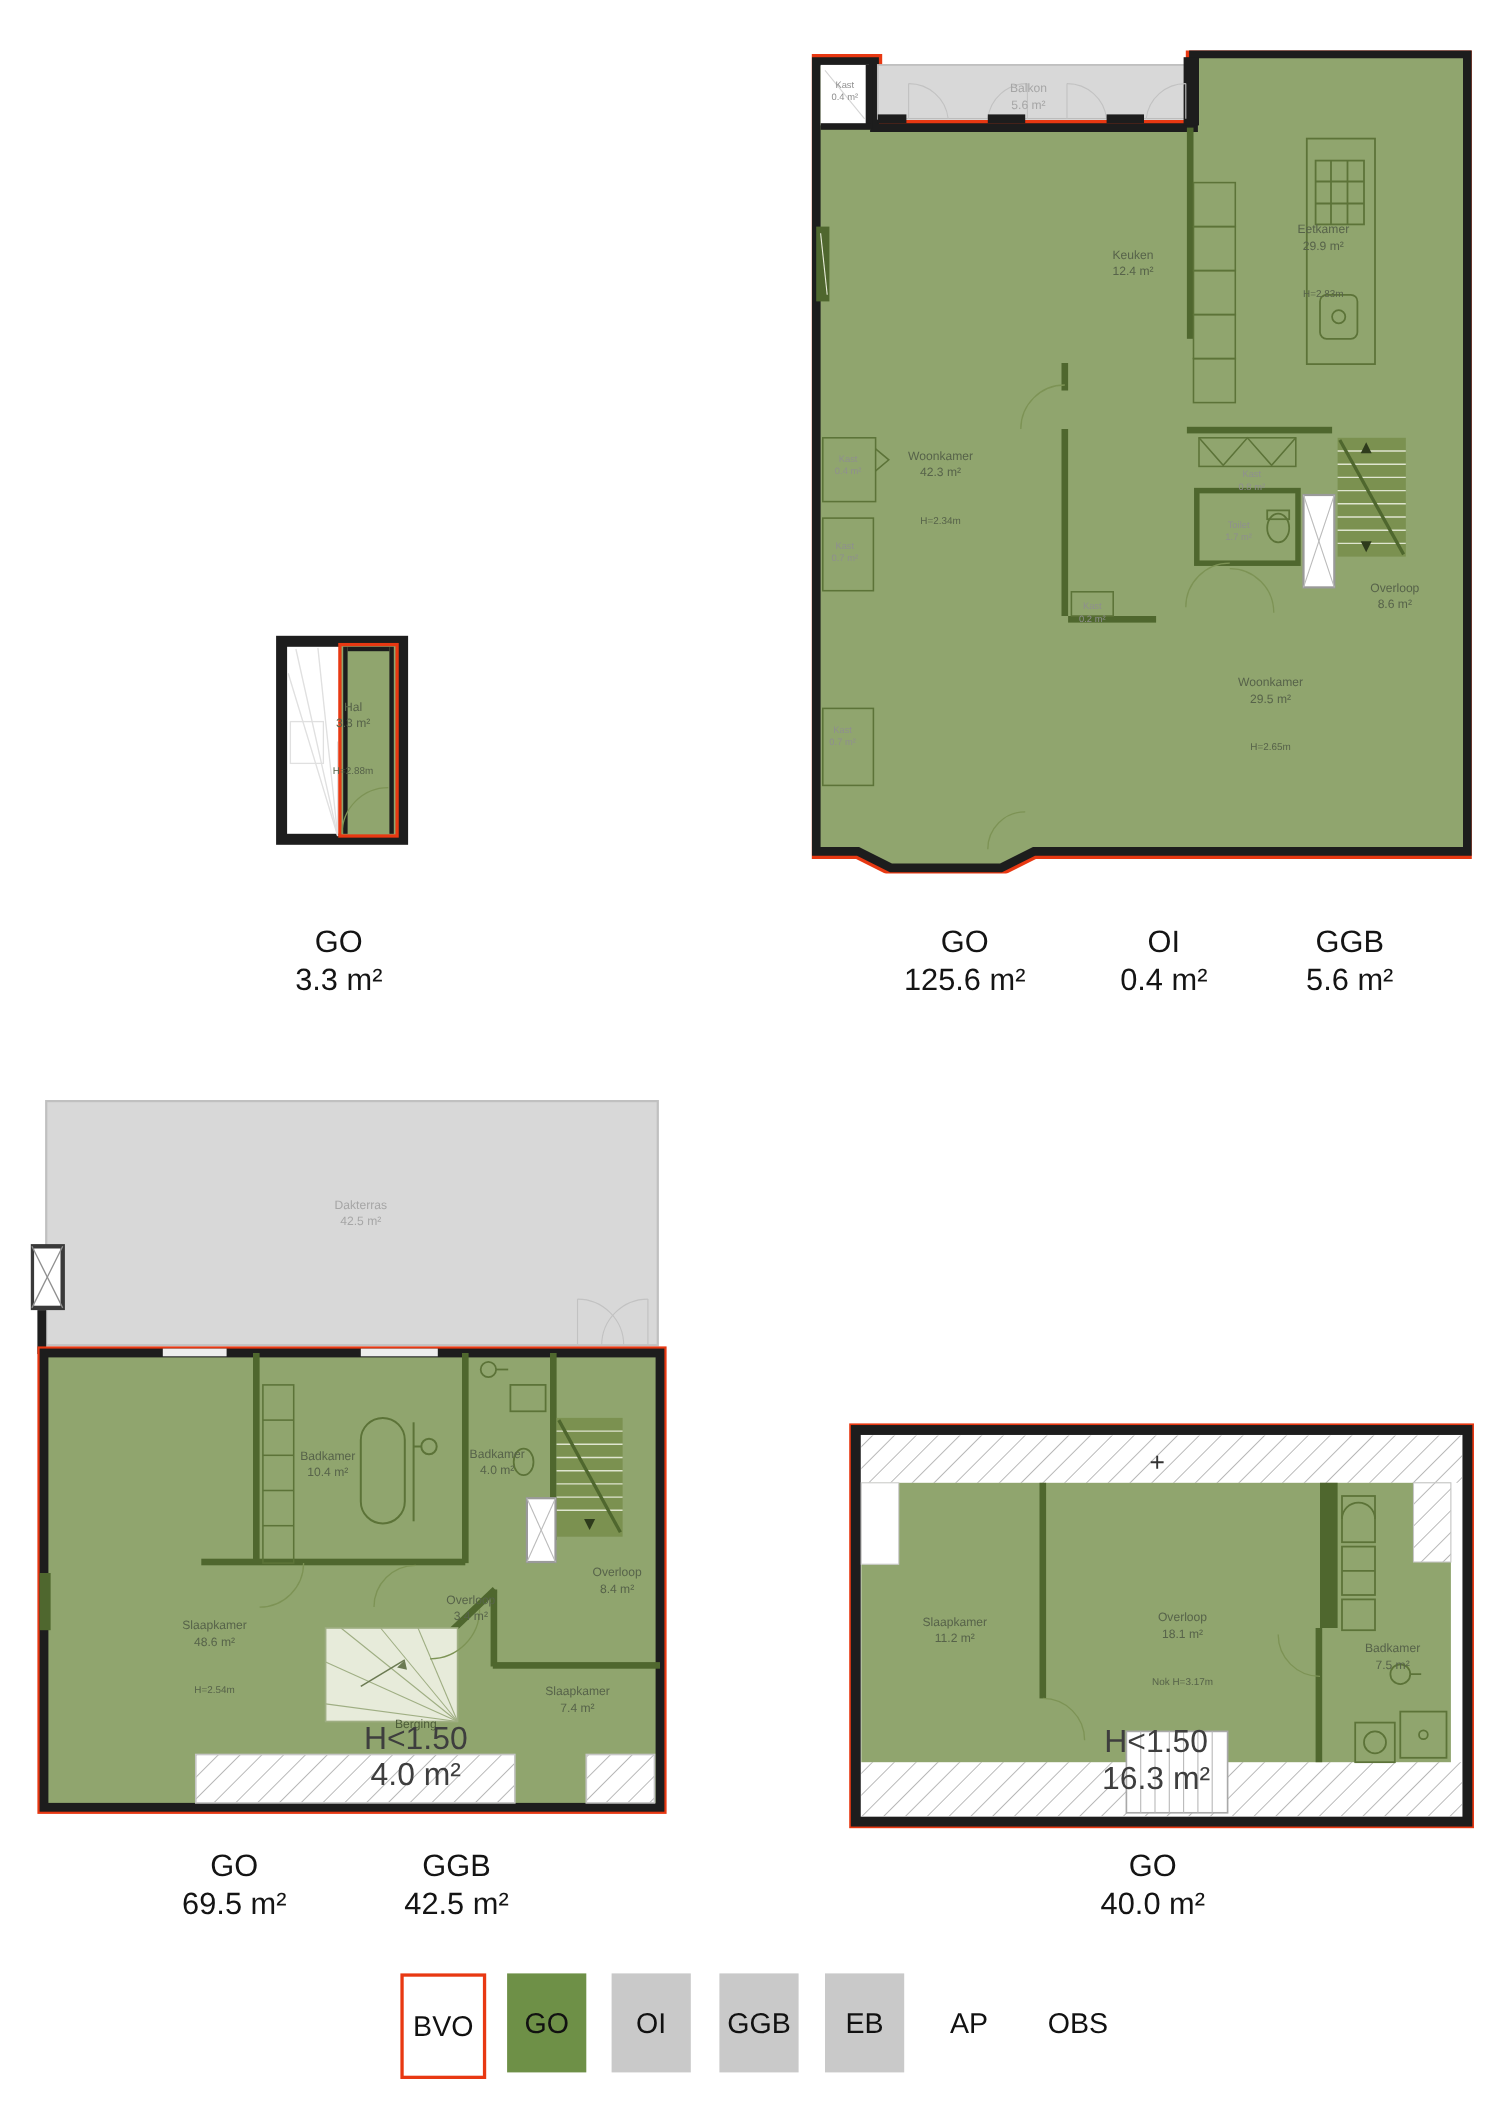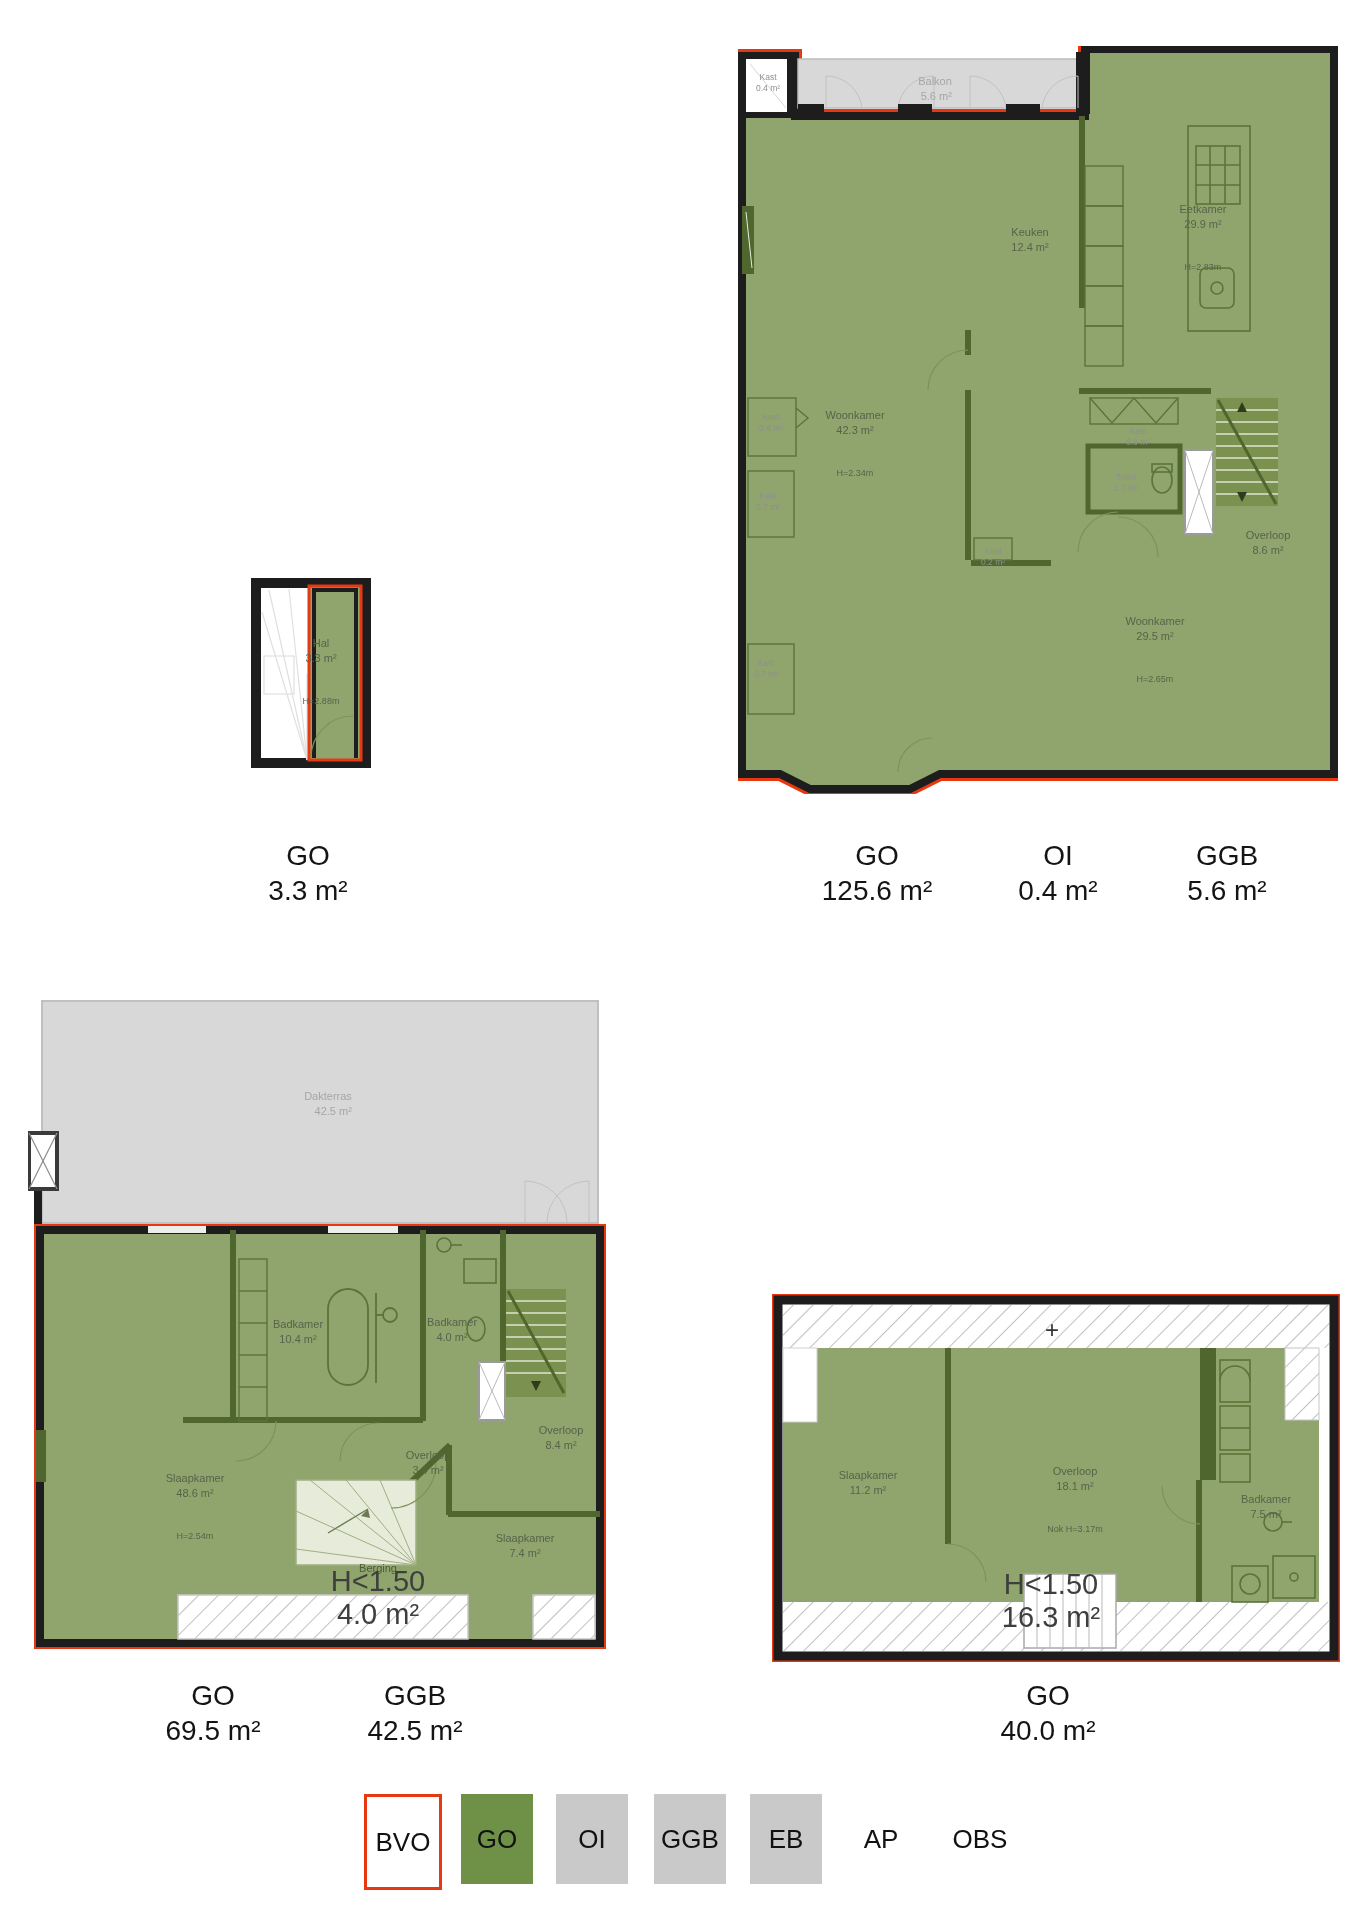--- a/index.html
+++ b/index.html
@@ -4,21 +4,21 @@
 <style>
   html,body{margin:0;padding:0;background:#fff;}
   #canvas{position:relative;width:1358px;height:1920px;background:#fff;overflow:hidden;
           font-family:"Liberation Sans",sans-serif;}
   .plan{position:absolute;}
   .plan svg{position:absolute;left:0;top:0;}
   
   .rl{position:absolute;transform:translateX(-50%);text-align:center;
       font-size:11px;line-height:15px;color:#57634a;white-space:nowrap;z-index:5;}
   .rl .h{font-size:9px;line-height:12px;margin-top:29px;}
-  .rl.gray{color:#a6a6a6;text-align:right;}
+  .rl.gray{color:#a6a6a6;}
   .rl.tiny{font-size:8.5px;line-height:11px;color:#8f8f8f;}
   .rl.dark{color:#4c5c38;}
   
   .big150{position:absolute;transform:translateX(-50%);text-align:center;
           font-size:29px;line-height:33px;color:#3e3e3e;z-index:6;white-space:nowrap;}
   .plus{position:absolute;transform:translateX(-50%);font-size:24px;color:#333;z-index:6;}
   
   .area-label{position:absolute;transform:translateX(-50%);text-align:center;
               font-size:28px;line-height:35px;color:#141414;white-space:nowrap;}
   

